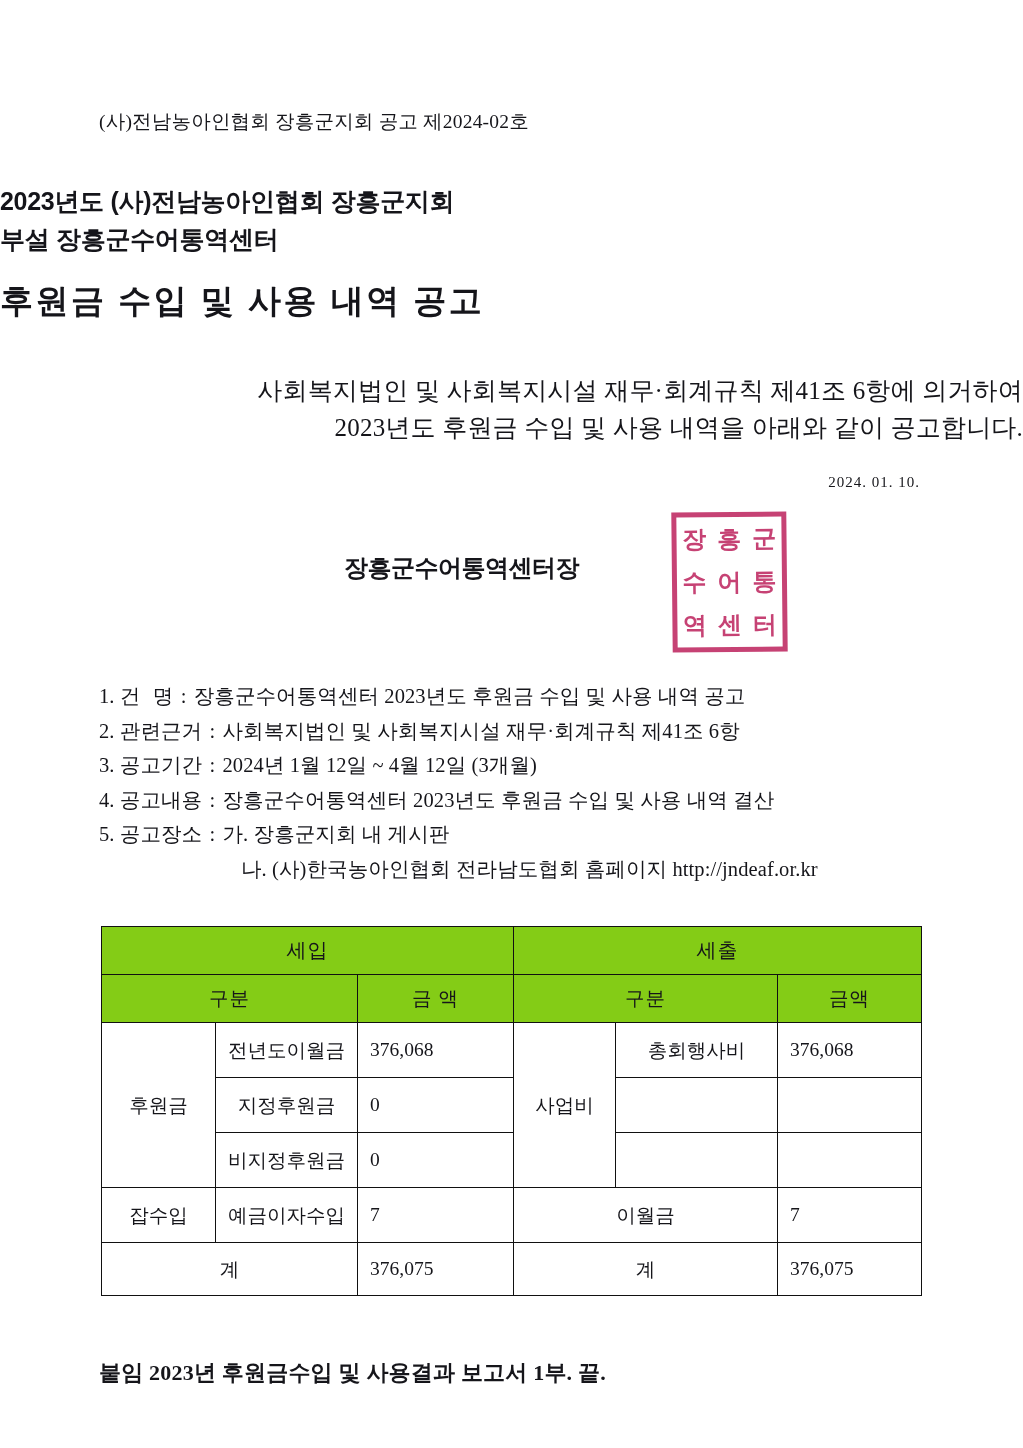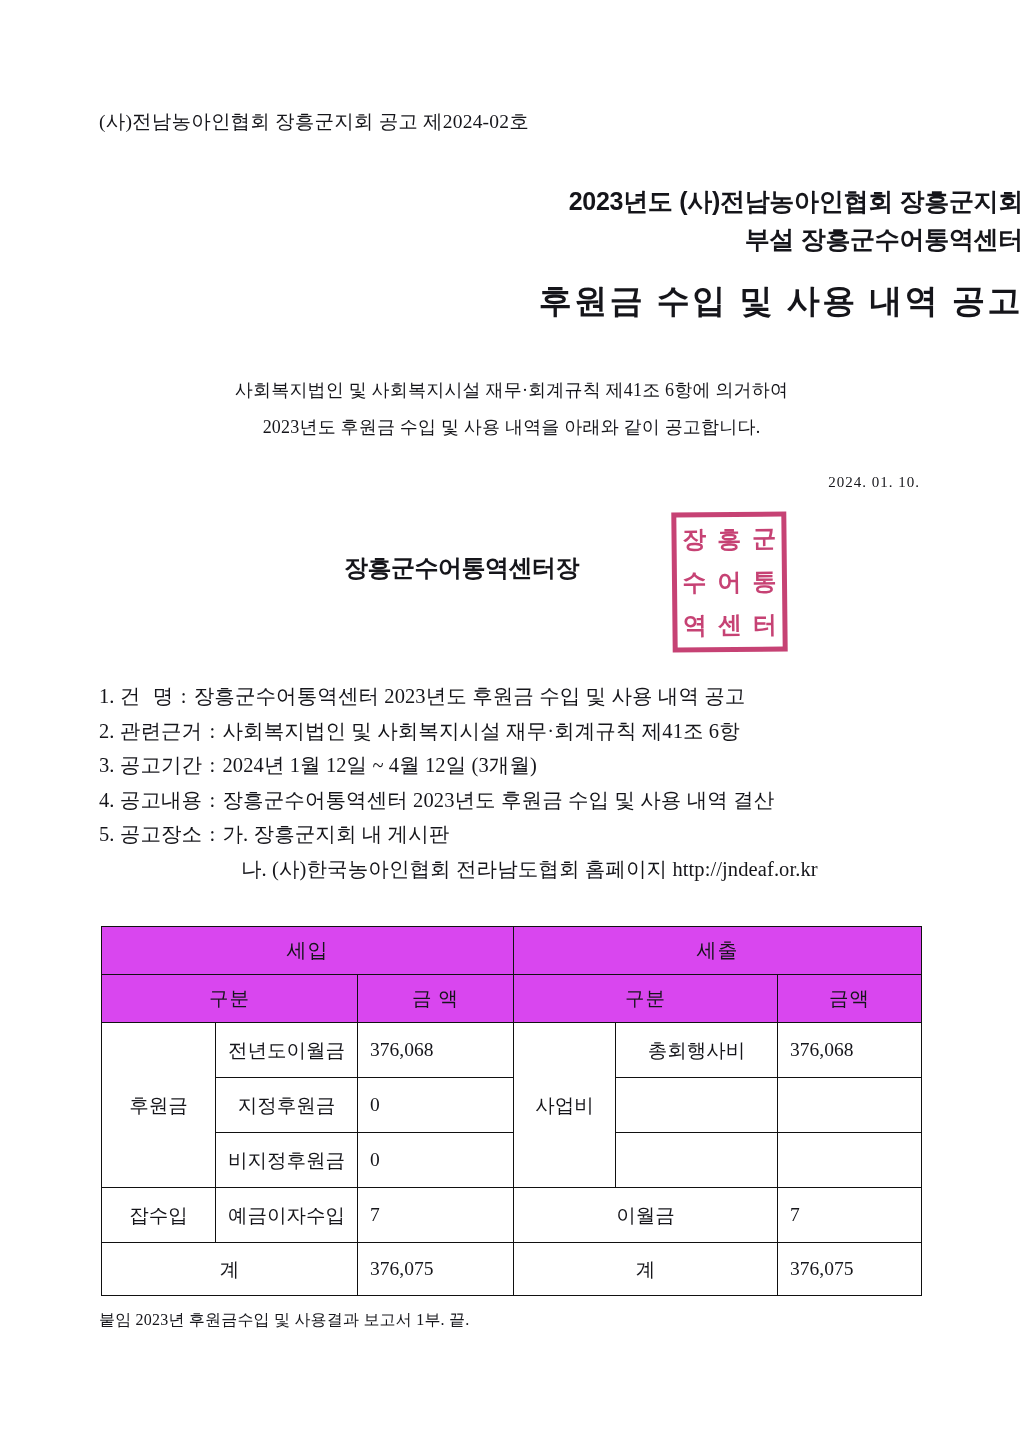--- a/index.html
+++ b/index.html
@@ -17,43 +17,43 @@
   
   .doc-no {
     position:absolute; left:99px; top:108px;
     font-size:19.5px; letter-spacing:0.2px;
     white-space:nowrap;
   }
 
   
   .title-block {
     position:absolute; left:0; right:0; top:182px;
-    text-align:right;
+    text-align:left;
   }
   .title-l1, .title-l2 {
     font-family:"Liberation Sans", sans-serif;
     font-weight:bold;
     font-size:25px;
     letter-spacing:-0.3px;
     line-height:38px;
   }
   .title-l3 {
     font-family:"Liberation Sans", sans-serif;
     font-weight:bold;
     font-size:33px;
     letter-spacing:2.5px;
     line-height:52px;
     margin-top:17px;
   }
 
   
   .intro {
     position:absolute; left:0; right:0; top:372px;
-    text-align:center;
-    font-size:18px;
+    text-align:right;
+    font-size:25px;
     line-height:37px;
     letter-spacing:0.2px;
   }
 
   
   .date-line {
     position:absolute; right:103px; top:474px;
     font-size:15px; letter-spacing:1px;
     white-space:nowrap;
   }
@@ -124,44 +124,45 @@
     font-size:19.5px;
   }
   table.budget th, table.budget td {
     border:1.4px solid #111;
     padding:0 12px;
     height:47px;
     vertical-align:middle;
     font-weight:normal;
   }
   table.budget th {
-    background:#d946ef;
+    background:#84cc16;
     text-align:center;
     font-weight:normal;
     letter-spacing:1px;
   }
   th.grp { height:47px; font-size:20px; letter-spacing:3px; }
   th.sub { height:48px; }
   td.ctr { text-align:center; }
   td.num { text-align:left; padding-right:14px; }
   td.blank { }
   .c1 { width:114px; }
   .c2 { width:142px; }
   .c3 { width:156px; }
   .c4 { width:102px; }
   .c5 { width:162px; }
   .c6 { width:144px; }
   tr.data td { height:54px;margin-top:40px; }
   tr.total td { height:52px; }
 
   
   .footer {
-    position:absolute; left:99px; top:1310px;
-    font-size:16px; letter-spacing:0.2px;
-    white-space:nowrap;
+    position:absolute; left:99px; top:1358px;
+    font-size:22px; letter-spacing:0.2px;
+    white-space:nowrap;
+    font-weight:bold;
   }
 </style>
 </head>
 <body>
 
 <div class="page">
 
   <div class="doc-no">(사)전남농아인협회 장흥군지회 공고 제2024-02호</div>
 
   <div class="title-block">

